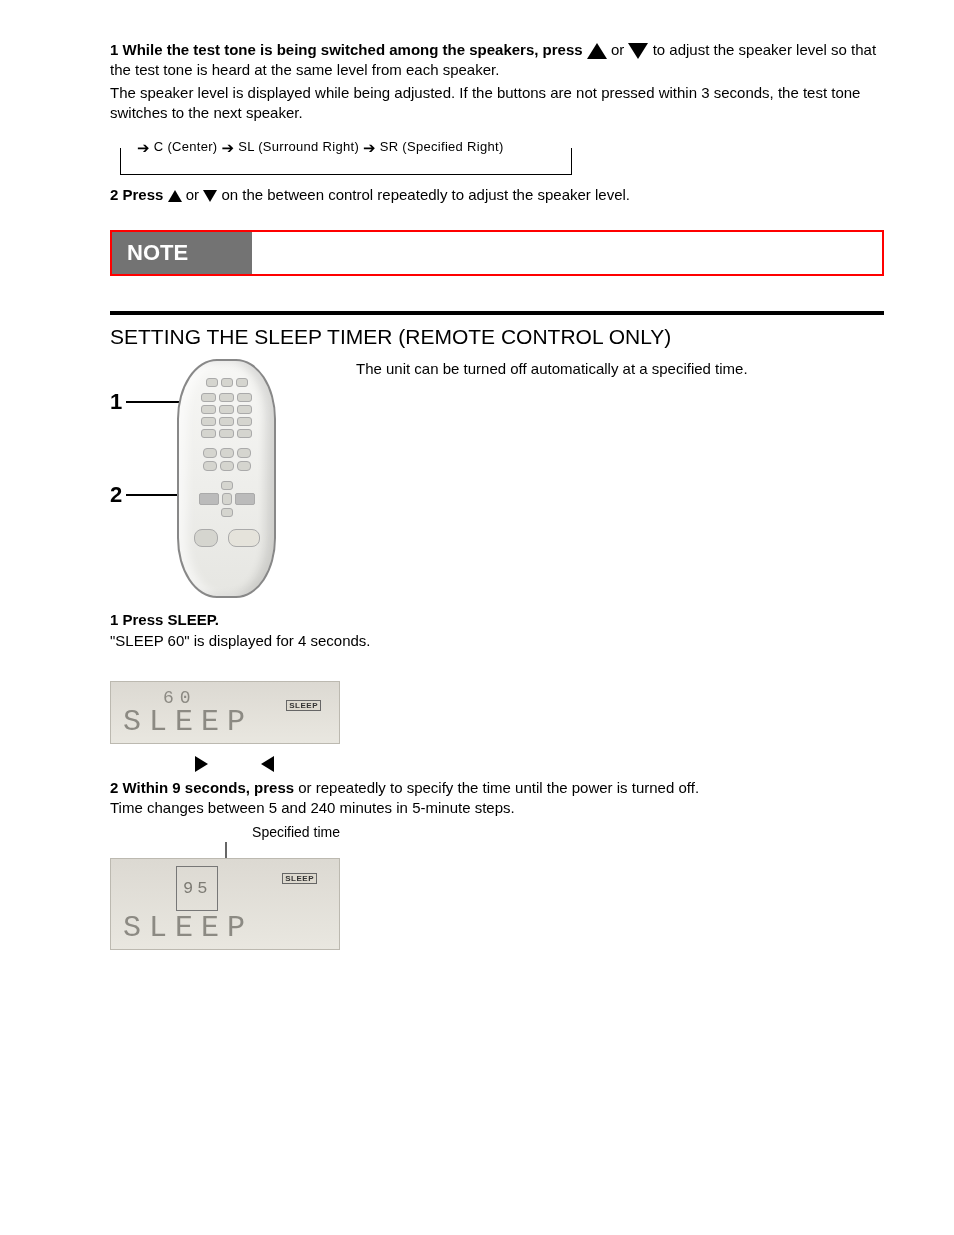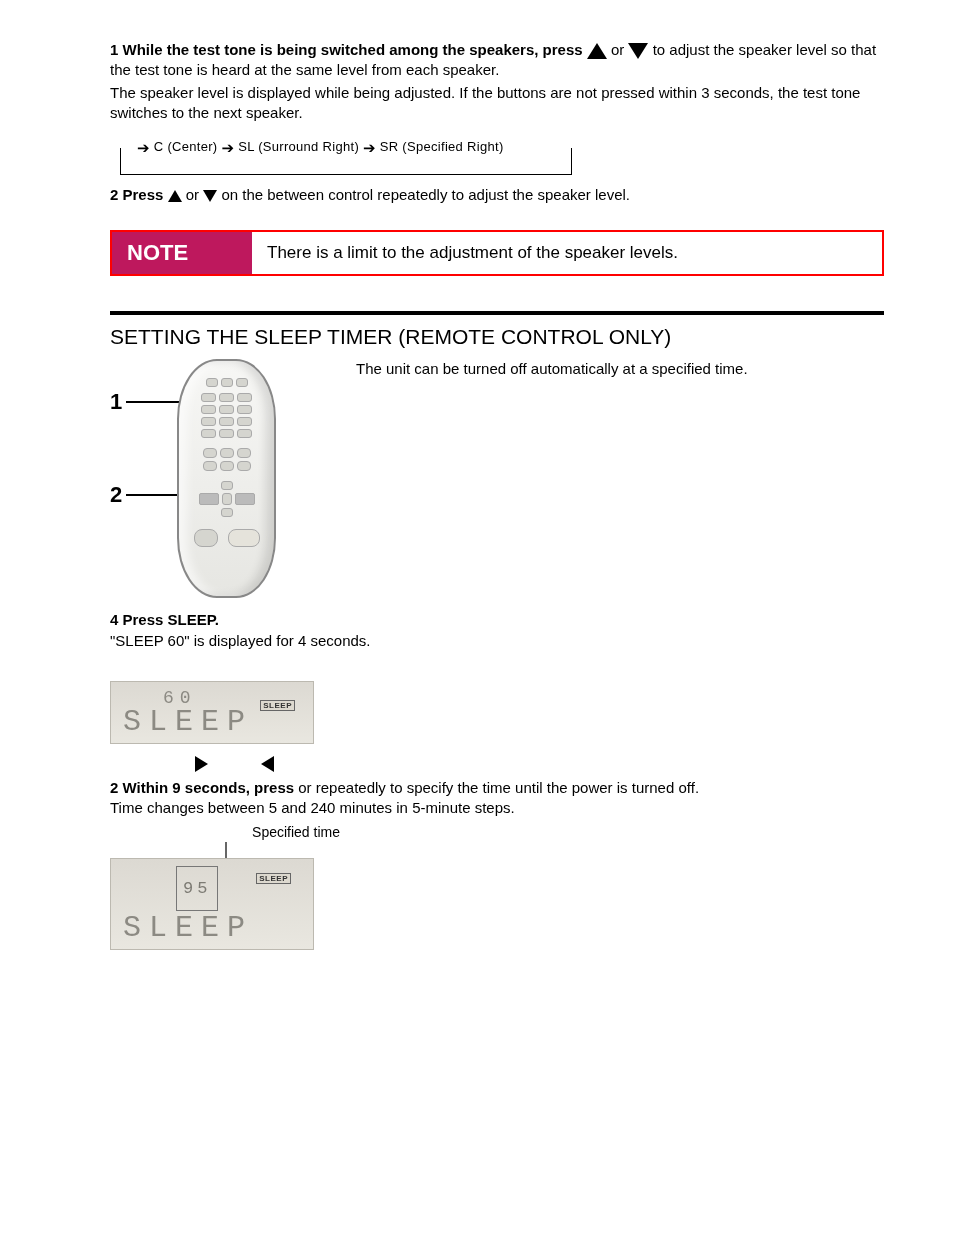--- a/index.html
+++ b/index.html
@@ -43,21 +43,21 @@
     display:inline-block;
   }
   .red-note{
     border:2px solid #f00;
     margin:25px 0 35px 0;
     display:flex;
     align-items:center;
     min-height:42px;
   }
   .red-note .lbl{
-    background:#be185d;
+    background:#737373;
     color:#fff;
     font-weight:bold;
     font-size:22px;
     padding:8px 15px;
     display:inline-block;
     min-width:110px;
     text-align:left;
   }
   .red-note .txt{
     padding:0 15px;
@@ -103,21 +103,21 @@
   }
   .btn-row{display:flex;justify-content:center;gap:3px;margin-top:3px;}
   .rbtn{background:#d5d5cf;border:1px solid #aaa;border-radius:50%;}
   .rbtn.sm{width:10px;height:7px;border-radius:3px;}
   .rbtn.md{width:12px;height:8px;border-radius:4px;}
   .rbtn.rect{width:13px;height:7px;border-radius:3px;}
   .rbtn.wide{width:18px;height:8px;border-radius:4px;}
   .rbtn.big{width:22px;height:16px;border-radius:8px;}
   .text-col{flex:1;margin-left:26px;}
   .disp-img{
-    width:204px;
+    width:230px;
     margin:30px 0 8px 0;
     background:linear-gradient(#dcd9d2,#e9e7e0);
     border:1px solid #bcb9b0;
     position:relative;
     padding:7px 10px 6px 12px;
     box-sizing:border-box;
   }
   .seg{
     font-family:'Courier New',monospace;
     color:#8c8a83;
@@ -184,21 +184,20 @@
 <p>
   <span class="step-num">2 Press </span>
   <span class="tri tri-up-sm"></span>
   <span> or </span>
   <span class="tri tri-down-sm"></span>
   <span> on the between control repeatedly to adjust the speaker level.</span>
 </p>
 
 <div class="red-note">
   <span class="lbl">NOTE</span>
-  <span class="txt">There is a limit to the adjustment of the speaker levels.</span>
 </div>
 
 <div class="sleep-title">SETTING THE SLEEP TIMER (REMOTE CONTROL ONLY)</div>
 
 <div class="two-col">
   <div class="remote-col">
     <div class="callout" style="top:32px">1</div>
     <div class="callout-line" style="top:42px;left:16px;width:68px"></div>
     <div class="callout" style="top:125px">2</div>
     <div class="callout-line" style="top:135px;left:16px;width:60px"></div>
@@ -255,21 +254,21 @@
           <span class="rbtn big" style="width:30px;background:#e5e3db"></span>
         </div>
     </div>
   </div>
 
   <div class="text-col">
     <p>The unit can be turned off automatically at a specified time.</p>
   </div>
 </div>
 
-<p style="margin-top:12px"><b>4 Press SLEEP.</b></p>
+<p style="margin-top:12px"><b>1 Press SLEEP.</b></p>
 <p>"SLEEP 60" is displayed for 4 seconds.</p>
 
 <div class="disp-img">
   <div class="seg-sm">60</div>
   <span class="badge" style="top:18px;right:18px">SLEEP</span>
   <div class="seg">SLEEP</div>
 </div>
 
 <div class="step2-tris">
   <span class="tri tri-right"></span>

